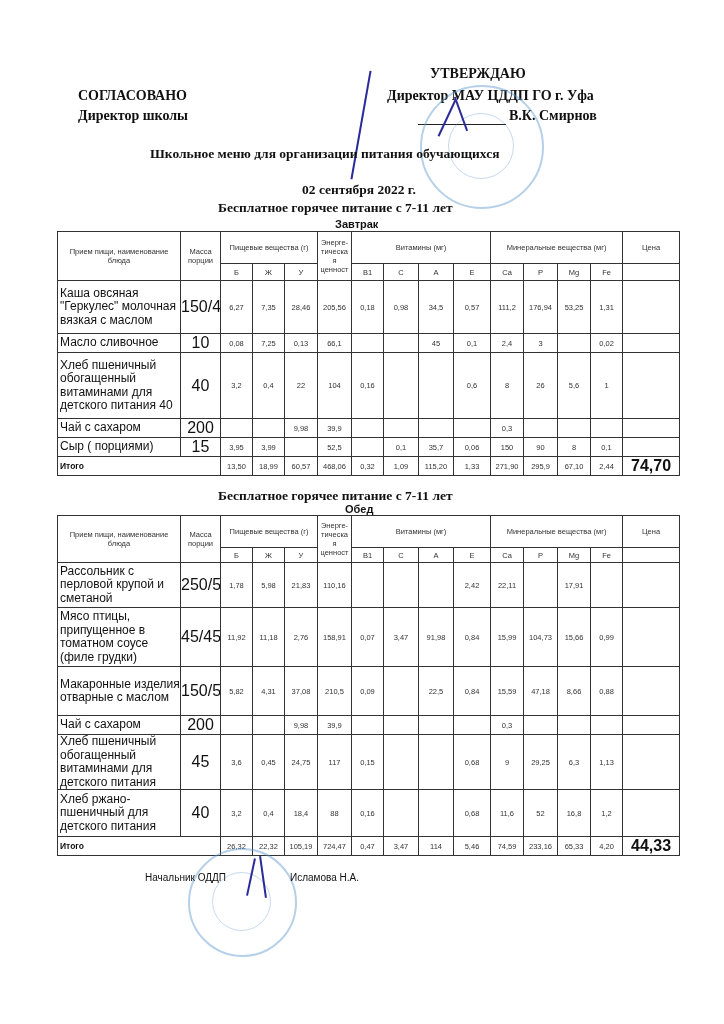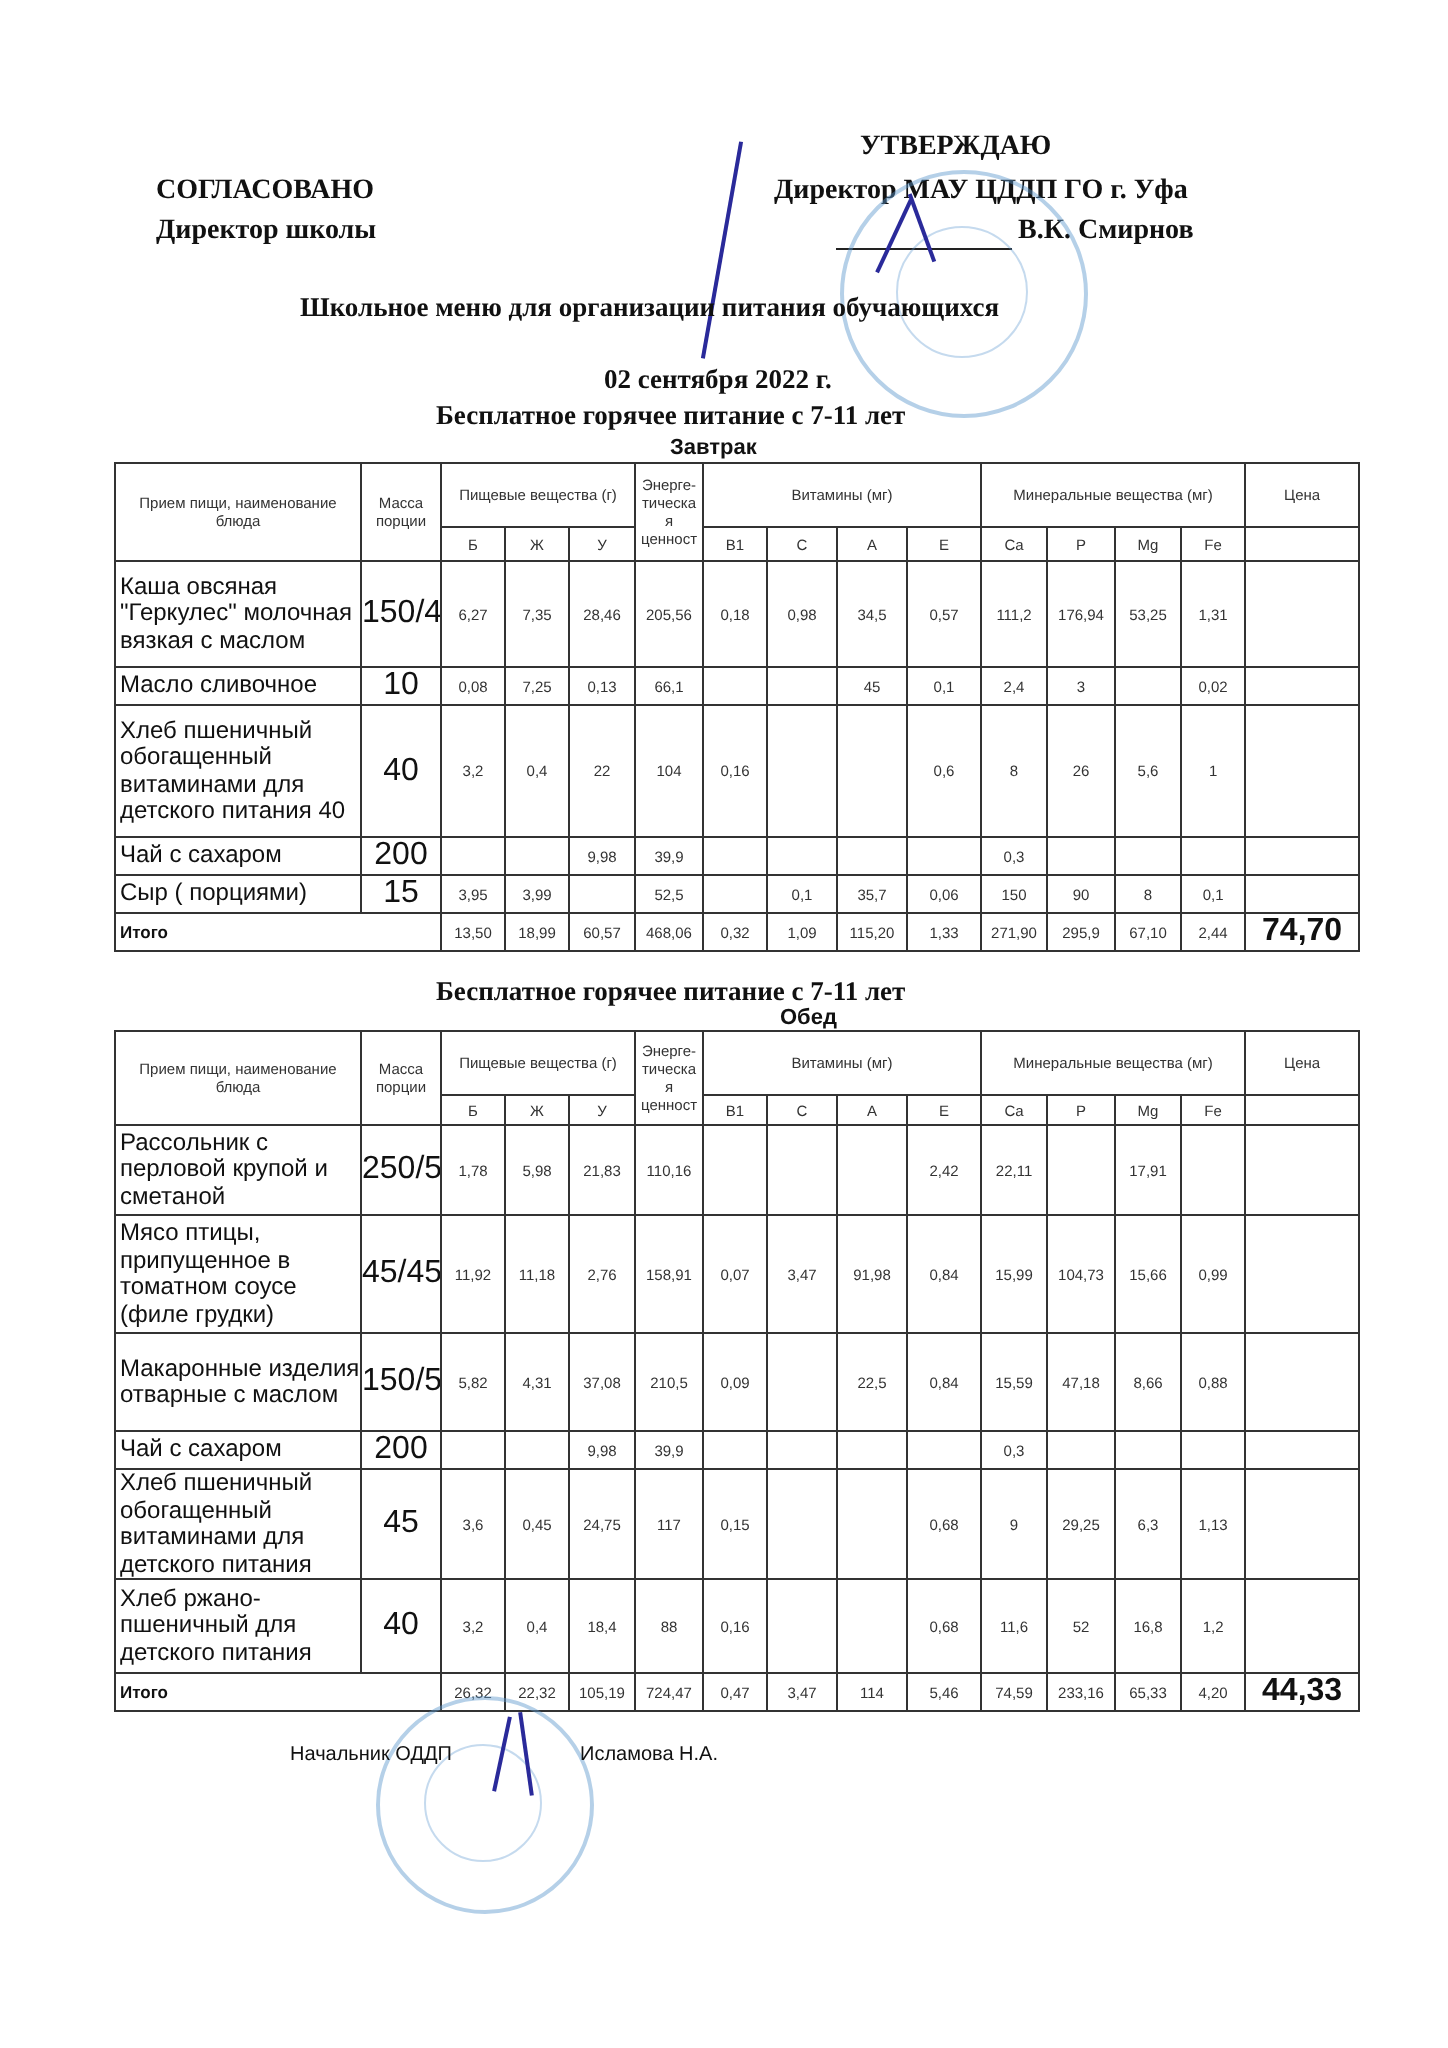--- a/index.html
+++ b/index.html
@@ -188,21 +188,21 @@
         <td>271,90</td>
         <td>295,9</td>
         <td>67,10</td>
         <td>2,44</td>
         <td class="price">74,70</td>
       </tr>
     </tbody>
 </table>
 
 <div class="abs serif title" style="left:218px;top:488px;">Бесплатное горячее питание с 7-11 лет</div>
-<div class="abs sect" style="left:345px;top:503px;margin-left:45px;">Обед</div>
+<div class="abs sect" style="left:345px;top:503px;">Обед</div>
 
 <table class="menu" style="top:515px;width:622px;">
   <colgroup>
     <col style="width:123px">
       <col style="width:40px">
       <col style="width:32px">
       <col style="width:32px">
       <col style="width:33px">
       <col style="width:34px">
     <col style="width:32px">

